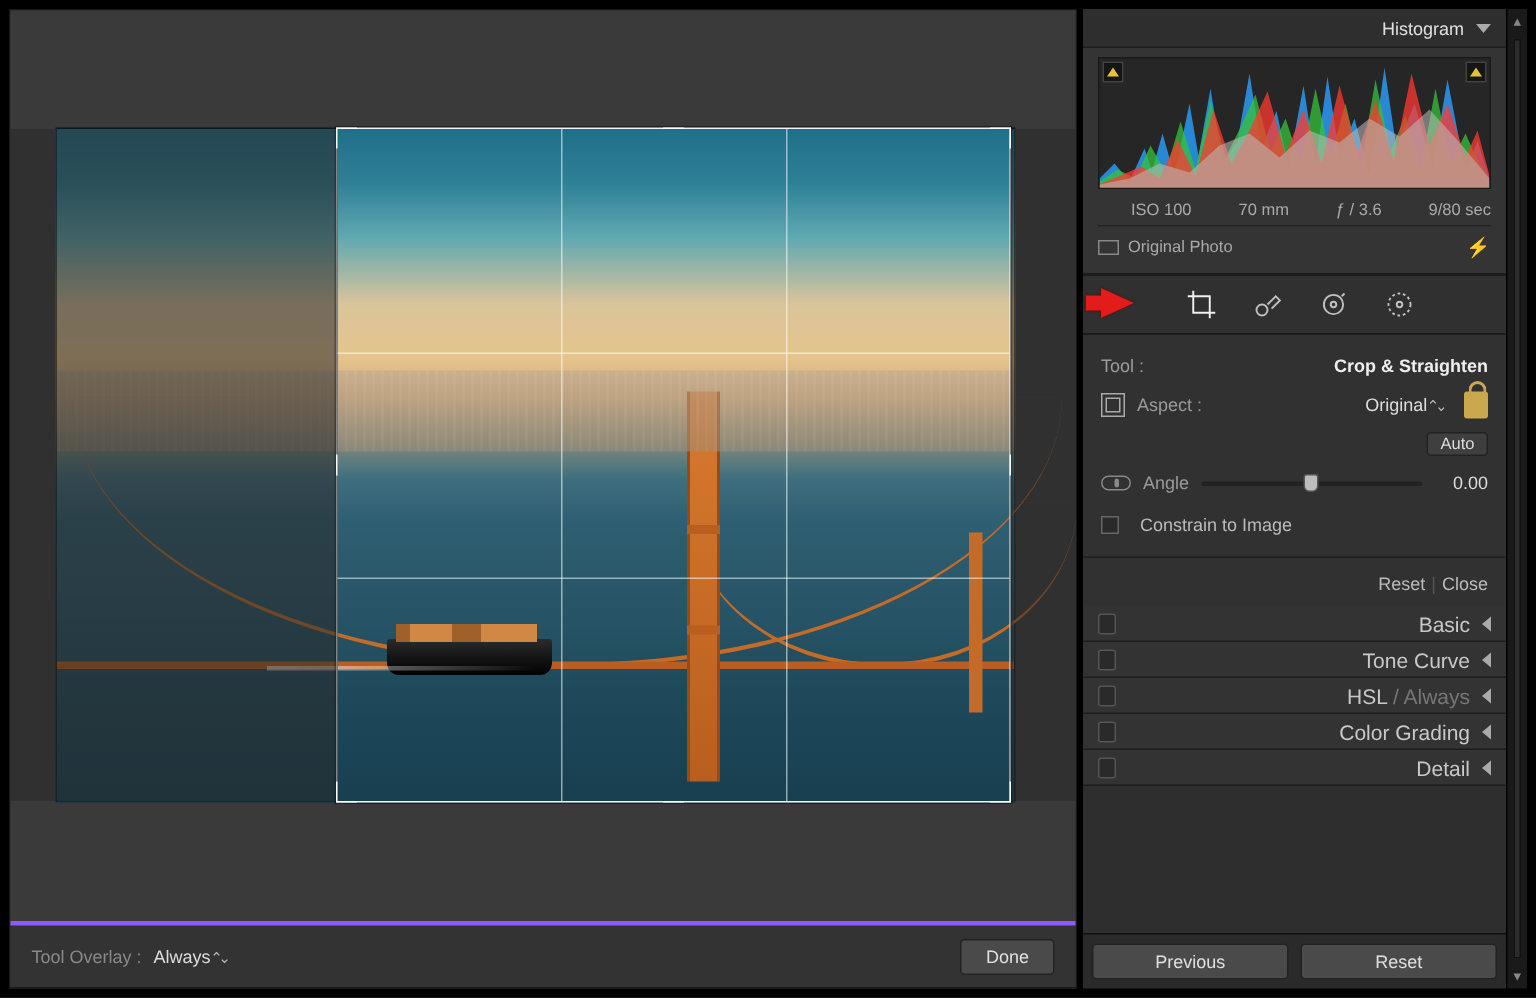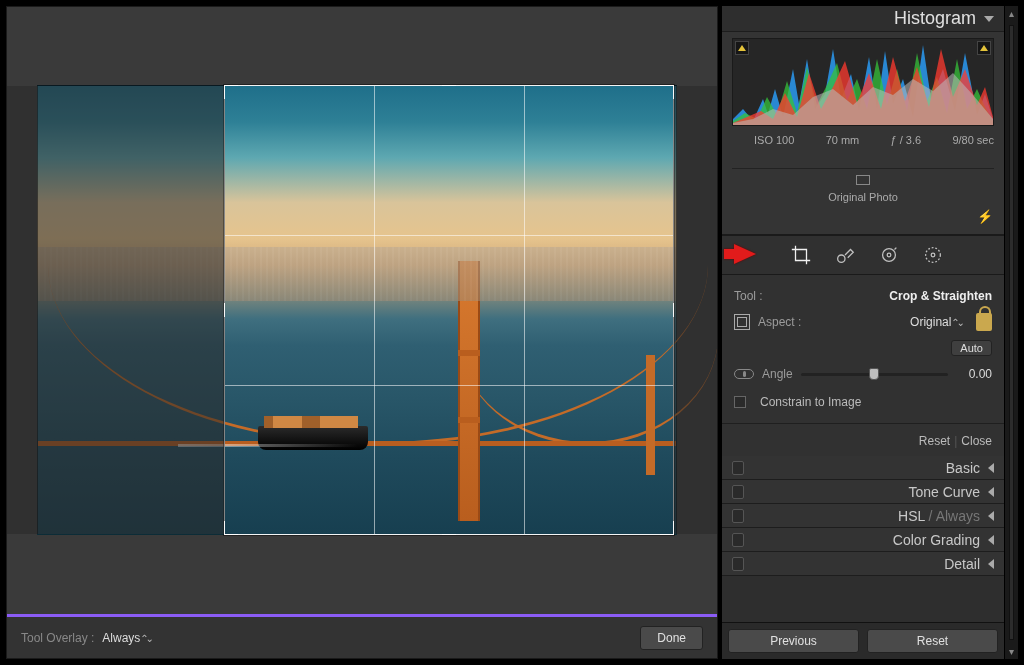--- a/index.html
+++ b/index.html
@@ -193,21 +193,21 @@
   .panel {
     background: #343434;
     border-bottom: 1px solid #1a1a1a;
   }
   .panel-header, .section-header {
     height: 26px;
     display: flex; align-items: center; justify-content: flex-end;
     padding: 0 10px;
     background: #2e2e2e;
     color: var(--text-bright);
-    font-size: 18px;
+    font-size: 12px;
     gap: 8px;
     border-bottom: 1px solid #1d1d1d;
   }
   .panel-header .title { flex:1; text-align:right; }
   .tri { width: 0; height: 0; border-left:5px solid transparent; border-right:5px solid transparent; }
   .tri.down { border-top:6px solid #aaa; }
   .tri.left { border-top:5px solid transparent; border-bottom:5px solid transparent; border-right:6px solid #aaa; border-left:none; }
   .section-header { background:#333; font-size:14px; color:#c8c8c8; }
   .section-header.collapsed { height:24px; }
   .section-header .switch {
@@ -221,21 +221,21 @@
   }
   .clip { position:absolute; top:2px; width:14px; height:14px; border:1px solid #444; background:rgba(0,0,0,.4); display:flex; align-items:center; justify-content:center; }
   .clip.left { left:2px; } .clip.right { right:2px; }
   .clip .t { width:0;height:0;border-left:4px solid transparent;border-right:4px solid transparent;border-bottom:6px solid #e4c33a; }
   .histo-svg { position:absolute; inset:0; }
   .histo-info {
     display:flex; justify-content:space-between; font-size:11px; color:#aaa; padding-top:8px;margin-left:22px;
   }
   .histo-orig {
     display:flex; align-items:center; gap:6px; padding:6px 0 2px; color:#aaa; font-size:11px;
-    border-top:1px solid #222; margin-top:22px;flex-direction:column;
+    border-top:1px solid #222; margin-top:4px;
   }
   .histo-orig .flash { margin-left:auto; font-size:13px; color:#bbb; }
 
   .toolstrip {
     display:flex; align-items:center; gap:22px;
     padding: 8px 18px;
     background:#303030;
     border-top:1px solid #1a1a1a;
     border-bottom:1px solid #1a1a1a;
     position:relative;

